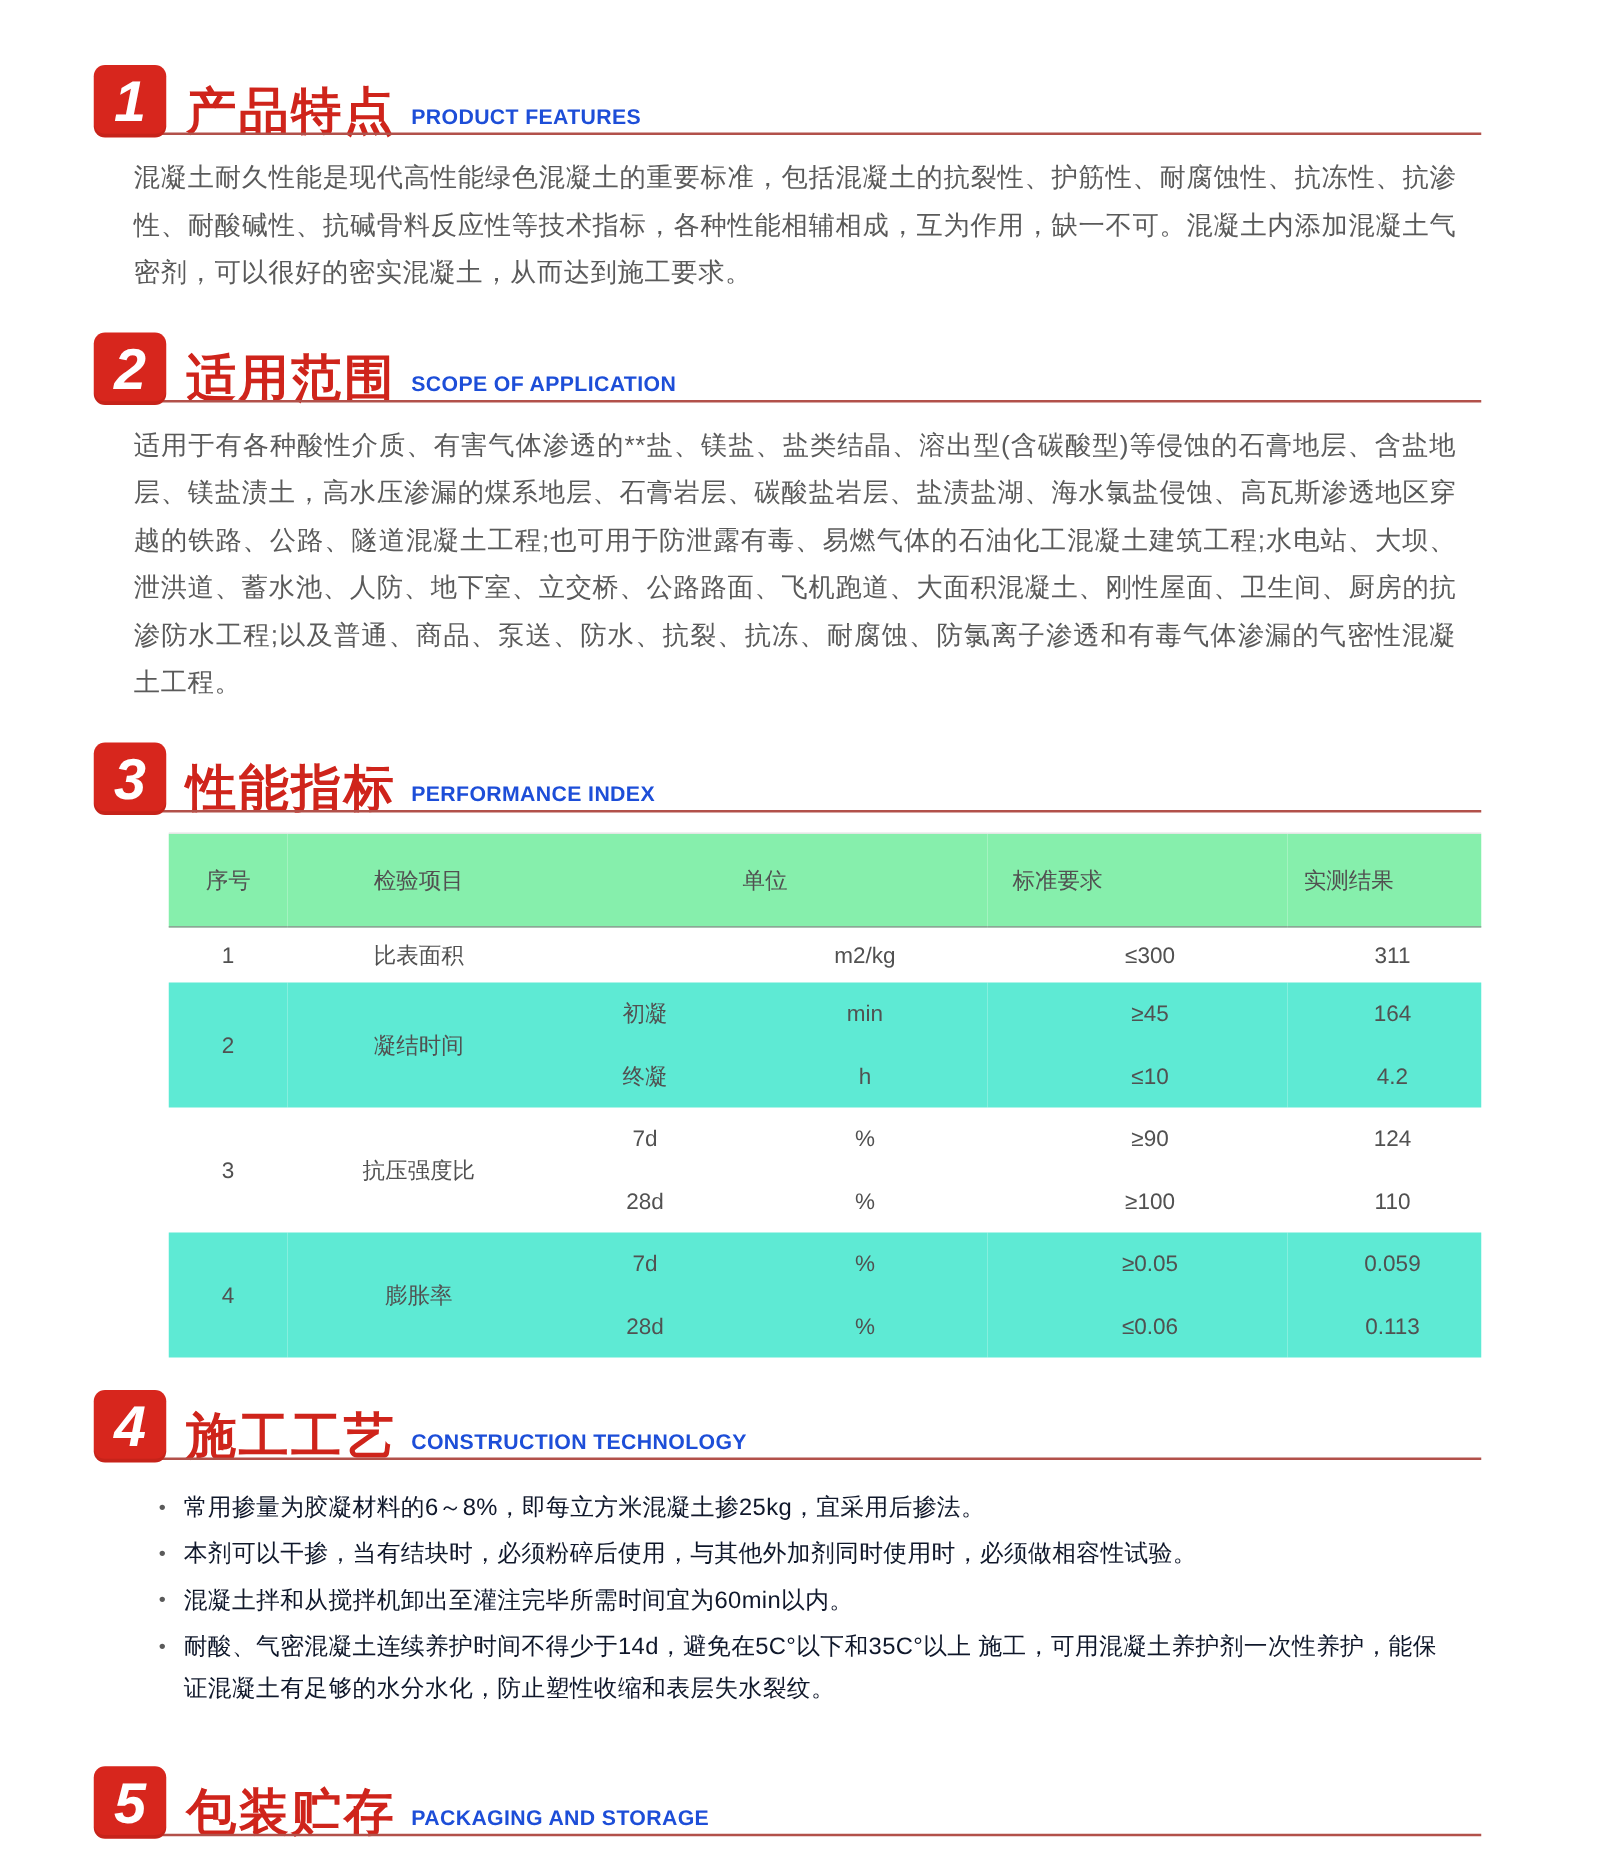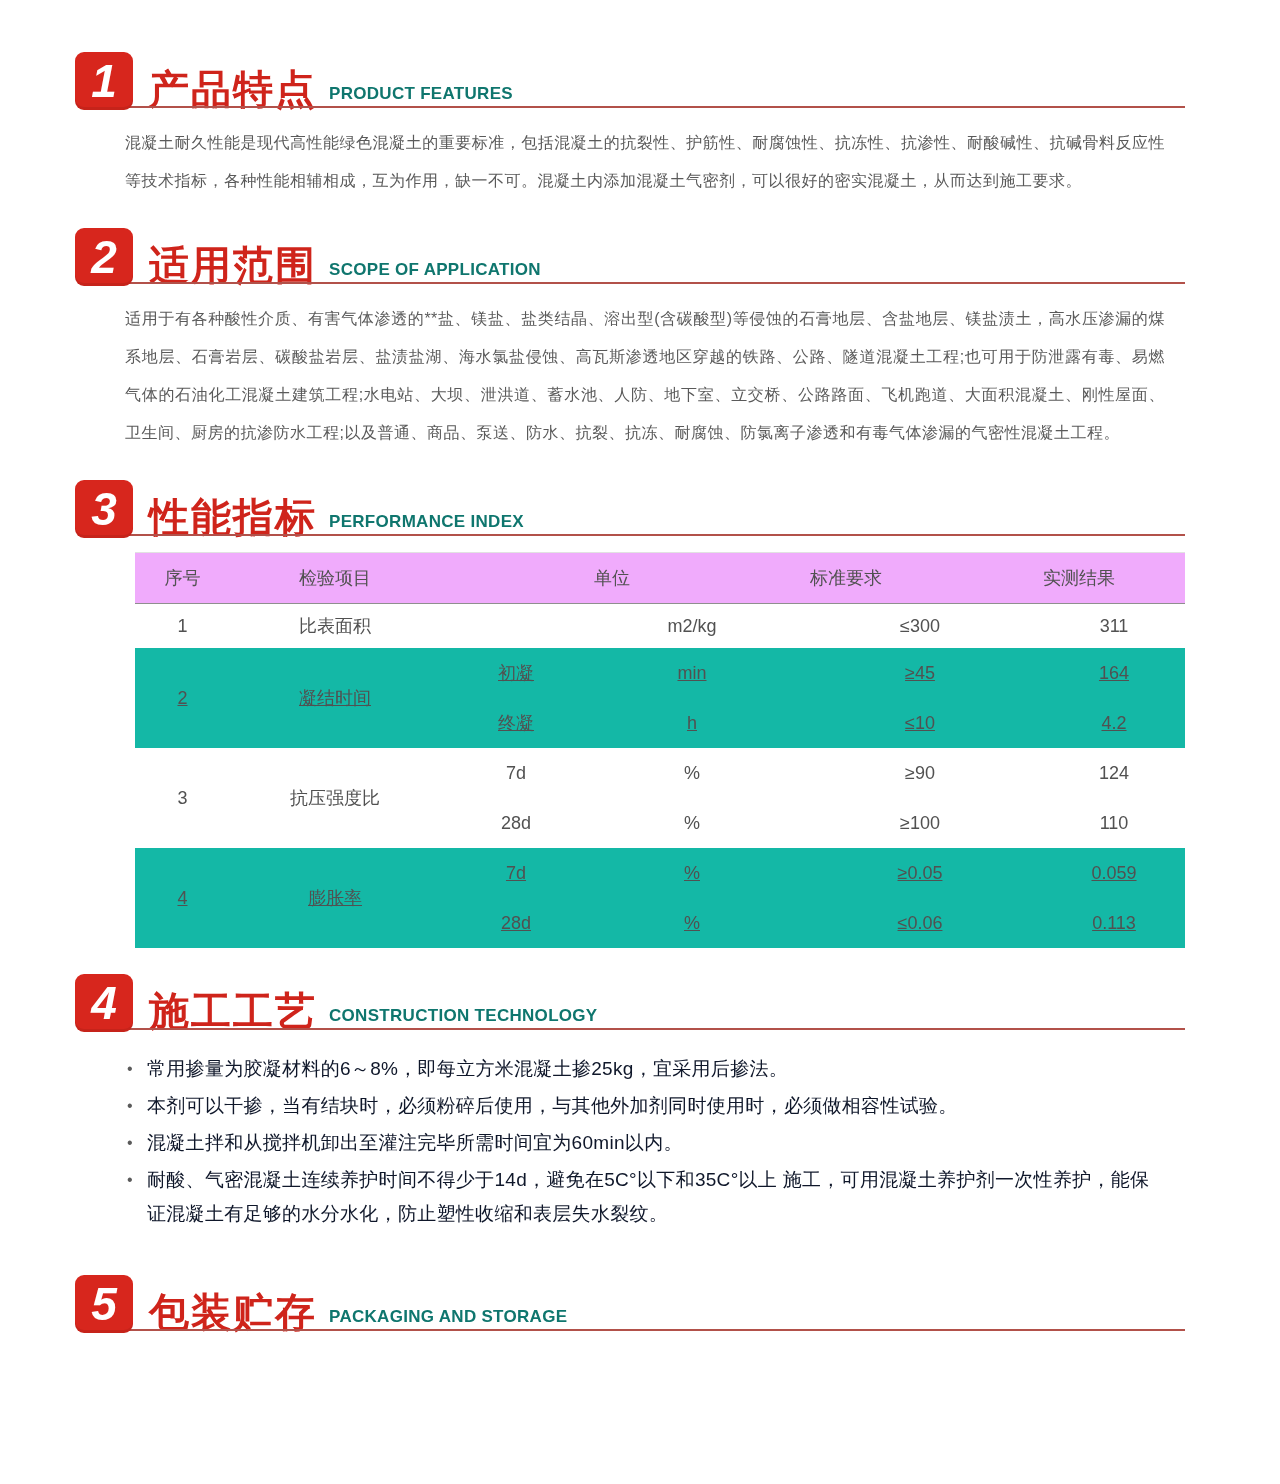--- a/index.html
+++ b/index.html
@@ -21,26 +21,26 @@
     width:58px;height:58px;background:#d7261d;border-radius:9px;
     display:flex;align-items:center;justify-content:center;
     color:#ffffff;font-weight:bold;font-style:italic;font-size:46px;
     box-shadow:inset 0 -3px 0 rgba(0,0,0,0.08);
   }
   .zh{
     margin:0 0 1px 16px;font-size:40px;line-height:1;font-weight:bold;
     color:#cf241b;letter-spacing:2px;
   }
   .en{
-    margin:0 0 6px 12px;font-size:17px;font-weight:bold;color:#0f766e;letter-spacing:0.3px;
+    margin:0 0 6px 12px;font-size:17px;font-weight:bold;color:#1d4ed8;letter-spacing:0.3px;
   }
 
   
   .para{
-    margin:14px 20px 0 50px;font-size:16px;line-height:38px;color:#5a5a5a;
+    margin:14px 20px 0 32px;font-size:21px;line-height:38px;color:#5a5a5a;
     text-align:justify;letter-spacing:0.5px;
   }
 
   
   .bullets{list-style:none;margin:20px 20px 0 50px;padding:0;font-size:19px;line-height:34px;color:#0f172a;}
   .bullets li{position:relative;padding-left:22px;margin-bottom:3px;letter-spacing:0.3px;}
   .bullets li::before{content:"•";position:absolute;left:2px;top:0;color:#5a5a5a;font-size:16px;}
 
   
   table.perf{
@@ -48,33 +48,33 @@
     width:1050px;margin:14px 0 0 60px;
     font-size:18px;color:#515151;
   }
   .perf col.c-no{width:95px;}
   .perf col.c-item{width:210px;}
   .perf col.c-sub{width:140px;}
   .perf col.c-unit{width:210px;}
   .perf col.c-req{width:240px;}
   .perf col.c-res{width:155px;}
   .perf th{
-    background:#f0abfc;font-weight:400;height:42px;
+    background:#86efac;font-weight:400;height:42px;
     border-top:1px solid #e2e2e2;border-bottom:1px solid #8f8f8f;
-    text-align:left;padding:4px;
+    text-align:left;padding:16px;
   }
   .perf th.t-c, .perf td.t-c{text-align:center;}
   .perf th.p-unit, .perf td.p-unit{padding-left:14px;margin-top:39px;}
   .perf th.p-req,  .perf td.p-req {padding-left:20px;}
   .perf th.p-res,  .perf td.p-res {padding-left:13px;}
   .perf td.p-sub{padding-left:12px;}
   .perf td{padding:0;vertical-align:middle;text-align:center;}
   .perf tr.single td{height:44px;}
   .perf tr.half td{height:50px;}
-  .perf tr.gray td{background:#14b8a6;text-decoration:underline;}
+  .perf tr.gray td{background:#5eead4;}
 </style>
 </head>
 <body>
 
 <div class="page">
 
   <section class="sec">
     <div class="sec-head">
       <div class="rule"></div>
       <div class="badge">

